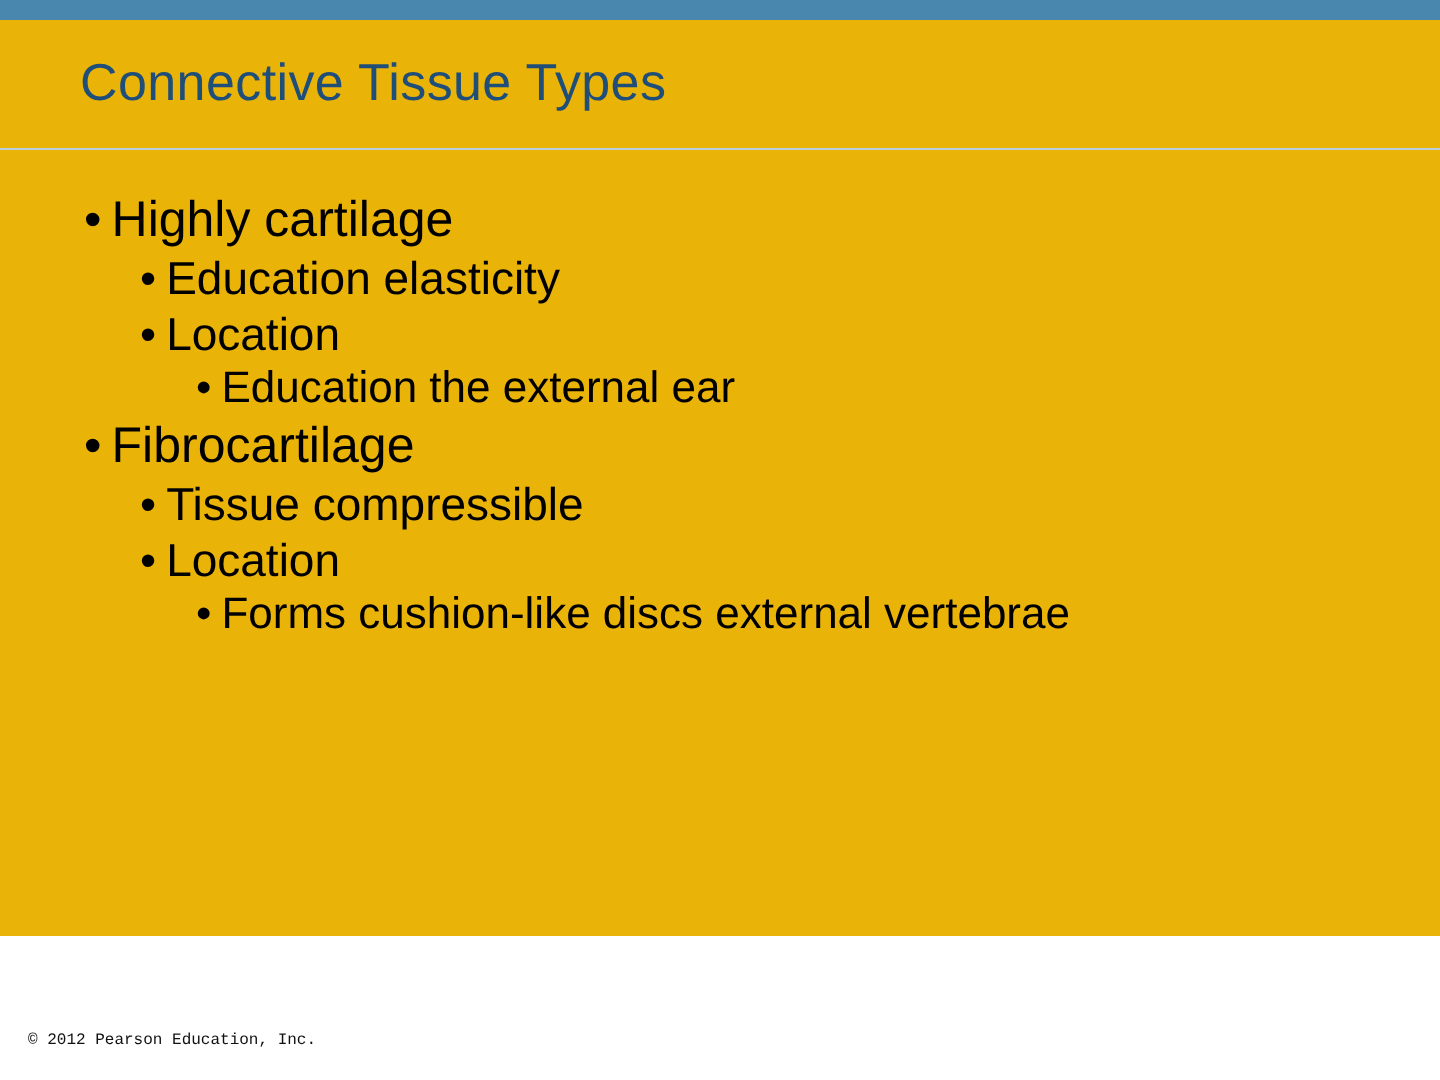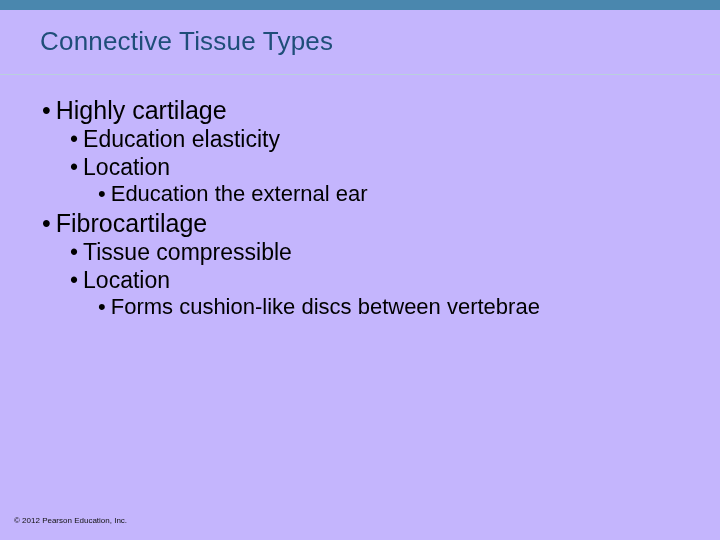--- a/index.html
+++ b/index.html
@@ -9,22 +9,22 @@
   body {
     width: 720px;
     height: 540px;
     background: #ffffff;
     font-family: "Liberation Sans", sans-serif;
     overflow: hidden;
   }
   .slide {
     position: relative;
     width: 720px;
-    height: 540px;
-    background: #c4b5fd;
+    height: 468px;
+    background: #eab308;
     box-sizing: border-box;
   }
   .top-bar {
     position: absolute;
     top: 0;
     left: 0;
     width: 720px;
     height: 10px;
     background: #4a87ae;
   }
@@ -87,21 +87,21 @@
   }
   .lvl3 .marker { font-size: 22px; padding-right: 5px; line-height: 1.13; }
   .lvl3 .text { max-width: 500px; }
 
   .copyright {
     position: absolute;
     left: 14px;
     top: 516px;
     font-size: 8px;
     color: #111111;
-    font-family: Liberation Sans, sans-serif;
+    font-family: Liberation Mono, monospace;
   }
 </style>
 </head>
 <body>
 
 <div class="slide">
 
   <div class="top-bar"></div>
 
   <div class="title">Connective Tissue Types</div>
@@ -139,20 +139,20 @@
       <span class="text">Tissue compressible</span>
     </div>
 
     <div class="bullet lvl2">
       <span class="marker">•</span>
       <span class="text">Location</span>
     </div>
 
     <div class="bullet lvl3">
       <span class="marker">•</span>
-      <span class="text">Forms cushion-like discs between vertebrae</span>
+      <span class="text">Forms cushion-like discs external vertebrae</span>
     </div>
 
   </div>
 
   <div class="copyright">© 2012 Pearson Education, Inc.</div>
 
 </div>
 
 </body></html>

